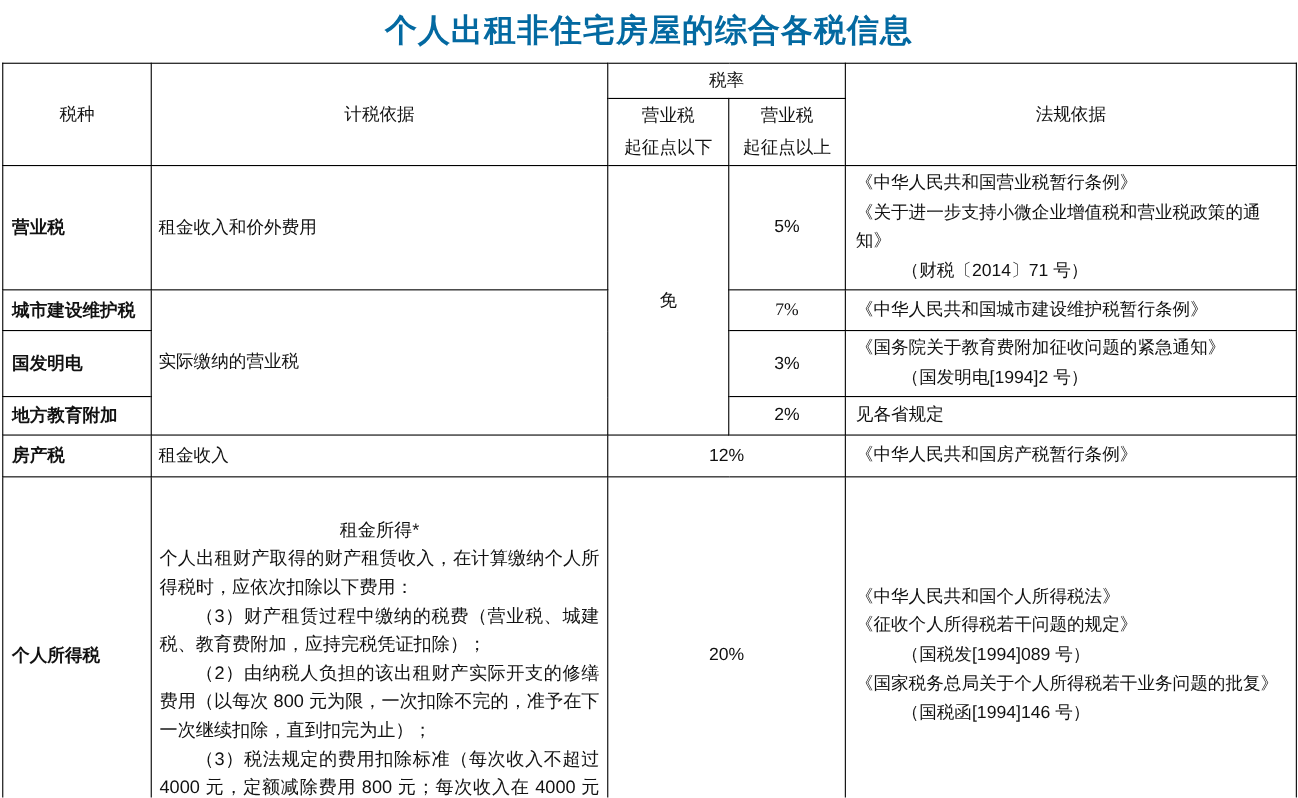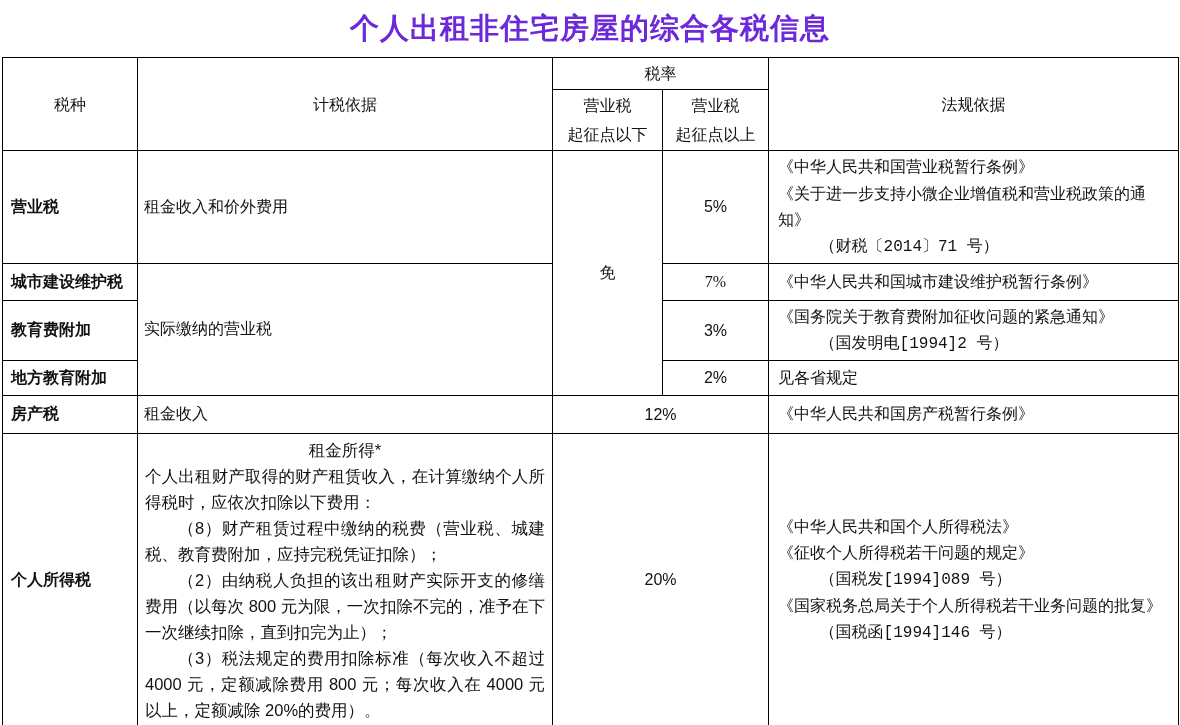--- a/index.html
+++ b/index.html
@@ -10,21 +10,21 @@
     font-family: "Liberation Sans", "DejaVu Sans", sans-serif;
     overflow: hidden;
   }
   .doc-title {
     text-align: center;
     font-weight: bold;
     font-size: 29px;
     line-height: 38px;
     padding: 9px 0 10px 0;
     letter-spacing: 1px;
-    color: #6d28d9;
+    color: #0369a1;
   }
   table.tax {
     border-collapse: collapse;
     table-layout: fixed;
     width: 1176px;
     margin-left: 2px;
   }
   col.c1 { width: 135px; }
   col.c2 { width: 415px; }
   col.c3 { width: 110px; }
@@ -45,29 +45,29 @@
   tr.rh-b { height: 37px; font-family: Liberation Serif, serif; }
   tr.rh-c { height: 53px; }
   tr.rh-d { height: 35px; }
   tr.rh-e { height: 38px; }
   tr.rh-f { height: 293px; }
   .tax-name { font-weight: bold; text-align: left; padding: 2px 4px 2px 8px; }
   .basis { text-align: left; }
   .rate { text-align: center; }
   .law { text-align: left; padding: 3px 6px 3px 9px; }
   .law-line { line-height: 26.5px; }
-  .law-line.indent { padding-left: 2.6em; font-family: Liberation Mono, monospace; }
+  .law-line.indent { padding-left: 2.6em; }
   .pit-basis {
     text-align: left;
     padding: 3px 7px;
     line-height: 26px;
     font-size: 16.5px;
     vertical-align: top;
   }
-  .pit-title { text-align: center; }
+  .pit-title { text-align: center; margin-top: 32px; }
   .pit-para { text-align: justify; margin: 0; }
   .pit-para.num { text-indent: 2em; }
 </style>
 </head>
 <body>
 
 <div>
   <div class="doc-title">个人出租非住宅房屋的综合各税信息</div>
 
   <table class="tax">
@@ -106,21 +106,21 @@
       </tr>
       <tr class="rh-b">
         <td class="tax-name">城市建设维护税</td>
         <td class="basis" rowspan="3">实际缴纳的营业税</td>
         <td class="rate">7%</td>
         <td class="law">
           <div class="law-line">《中华人民共和国城市建设维护税暂行条例》</div>
         </td>
       </tr>
       <tr class="rh-c">
-        <td class="tax-name">教育费附加</td>
+        <td class="tax-name">国发明电</td>
         <td class="rate">3%</td>
         <td class="law">
           <div class="law-line">《国务院关于教育费附加征收问题的紧急通知》</div>
           <div class="law-line indent">（国发明电[1994]2 号）</div>
         </td>
       </tr>
       <tr class="rh-d">
         <td class="tax-name">地方教育附加</td>
         <td class="rate">2%</td>
         <td class="law">
@@ -133,21 +133,21 @@
         <td class="rate" colspan="2">12%</td>
         <td class="law">
           <div class="law-line">《中华人民共和国房产税暂行条例》</div>
         </td>
       </tr>
       <tr class="rh-f">
         <td class="tax-name">个人所得税</td>
         <td class="pit-basis">
           <div class="pit-title">租金所得*</div>
           <p class="pit-para">个人出租财产取得的财产租赁收入，在计算缴纳个人所得税时，应依次扣除以下费用：</p>
-          <p class="pit-para num">（8）财产租赁过程中缴纳的税费（营业税、城建税、教育费附加，应持完税凭证扣除）；</p>
+          <p class="pit-para num">（3）财产租赁过程中缴纳的税费（营业税、城建税、教育费附加，应持完税凭证扣除）；</p>
           <p class="pit-para num">（2）由纳税人负担的该出租财产实际开支的修缮费用（以每次 800 元为限，一次扣除不完的，准予在下一次继续扣除，直到扣完为止）；</p>
           <p class="pit-para num">（3）税法规定的费用扣除标准（每次收入不超过 4000 元，定额减除费用 800 元；每次收入在 4000 元以上，定额减除 20%的费用）。</p>
         </td>
         <td class="rate" colspan="2">20%</td>
         <td class="law">
           <div class="law-line">《中华人民共和国个人所得税法》</div>
           <div class="law-line">《征收个人所得税若干问题的规定》</div>
           <div class="law-line indent">（国税发[1994]089 号）</div>
           <div class="law-line">《国家税务总局关于个人所得税若干业务问题的批复》</div>
           <div class="law-line indent">（国税函[1994]146 号）</div>

